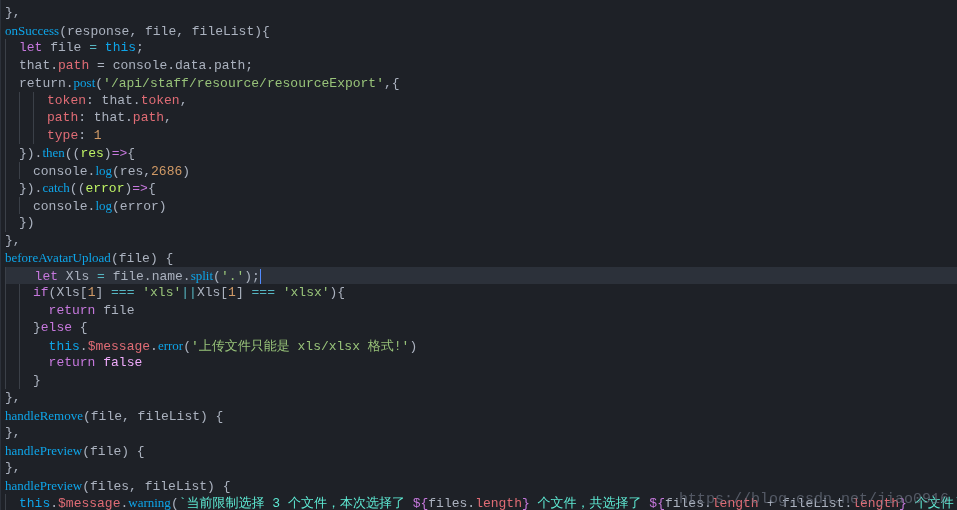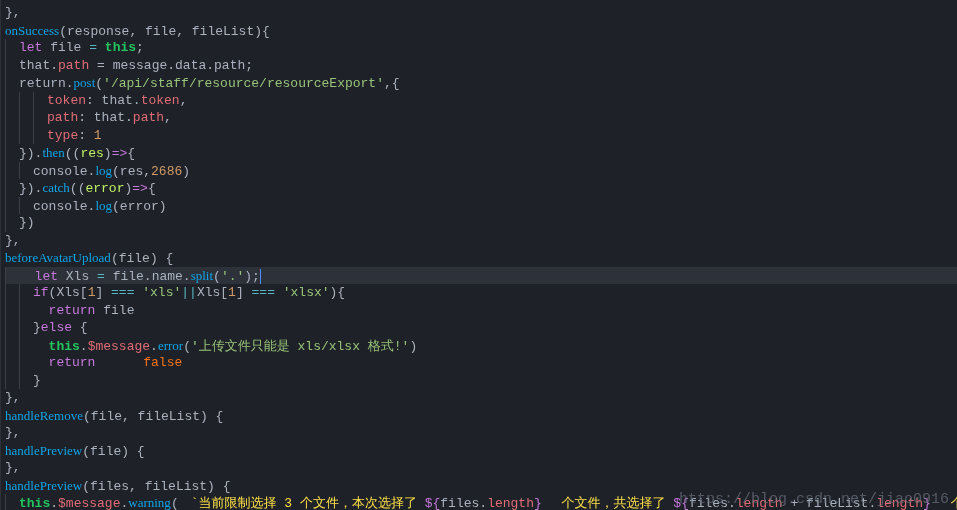--- a/index.html
+++ b/index.html
@@ -47,25 +47,25 @@
       height: 17.5px;
       vertical-align: top;
     }
     .kw { color: #c678dd; }
     .prop { color: #e06c75; }
     .func { color: #0ea5e9; font-family: Liberation Serif, serif; }
     .str { color: #98c379; }
     .num { color: #d19a66; }
     .op { color: #56b6c2; }
     .punct { color: #abb2bf; }
-    .this { color: #22c55e; font-weight: bold; }
+    .this { color: #0ea5e9; }
     .param { color: #bef264; }
     .ident { color: #abb2bf; }
-    .bool { color: #f97316; margin-left: 40px; }
-    .tmpl { color: #fde047; margin-left: 12px; }
+    .bool { color: #f0abfc; }
+    .tmpl { color: #5eead4; }
     .cursor {
       display: inline-block;
       width: 1px;
       height: 15px;
       background: #528bff;
       vertical-align: middle;
     }
     .watermark {
       position: absolute;
       bottom: 2px;
@@ -77,21 +77,21 @@
   </style>
 </head>
 <body>
 
 <div class="editor">
   <div class="gutter"></div>
   <div class="code-area">
     <div class="line"><span class="punct">},</span></div>
     <div class="line"><span class="func">onSuccess</span><span class="punct">(response, file, fileList){</span></div>
     <div class="line"><span class="indent-guide"></span><span class="kw">let</span><span class="ident"> file </span><span class="op">=</span><span> </span><span class="this">this</span><span class="punct">;</span></div>
-    <div class="line"><span class="indent-guide"></span><span class="ident">that.</span><span class="prop">path</span><span class="punct"> = </span><span class="ident">message.data.path</span><span class="punct">;</span></div>
+    <div class="line"><span class="indent-guide"></span><span class="ident">that.</span><span class="prop">path</span><span class="punct"> = </span><span class="ident">console.data.path</span><span class="punct">;</span></div>
     <div class="line"><span class="indent-guide"></span><span class="ident">return.</span><span class="func">post</span><span class="punct">(</span><span class="str">'/api/staff/resource/resourceExport'</span><span class="punct">,{</span></div>
     <div class="line"><span class="indent-guide"></span><span class="indent-guide"></span><span class="indent-guide"></span><span class="prop">token</span><span class="punct">: that.</span><span class="prop">token</span><span class="punct">,</span></div>
     <div class="line"><span class="indent-guide"></span><span class="indent-guide"></span><span class="indent-guide"></span><span class="prop">path</span><span class="punct">: that.</span><span class="prop">path</span><span class="punct">,</span></div>
     <div class="line"><span class="indent-guide"></span><span class="indent-guide"></span><span class="indent-guide"></span><span class="prop">type</span><span class="punct">: </span><span class="num">1</span></div>
     <div class="line"><span class="indent-guide"></span><span class="punct">}).</span><span class="func">then</span><span class="punct">((</span><span class="param">res</span><span class="punct">)</span><span class="kw">=&gt;</span><span class="punct">{</span></div>
     <div class="line"><span class="indent-guide"></span><span class="indent-guide"></span><span class="ident">console</span><span class="punct">.</span><span class="func">log</span><span class="punct">(res,</span><span class="num">2686</span><span class="punct">)</span></div>
     <div class="line"><span class="indent-guide"></span><span class="punct">}).</span><span class="func">catch</span><span class="punct">((</span><span class="param">error</span><span class="punct">)</span><span class="kw">=&gt;</span><span class="punct">{</span></div>
     <div class="line"><span class="indent-guide"></span><span class="indent-guide"></span><span class="ident">console</span><span class="punct">.</span><span class="func">log</span><span class="punct">(error)</span></div>
     <div class="line"><span class="indent-guide"></span><span class="punct">})</span></div>
     <div class="line"><span class="punct">},</span></div>

